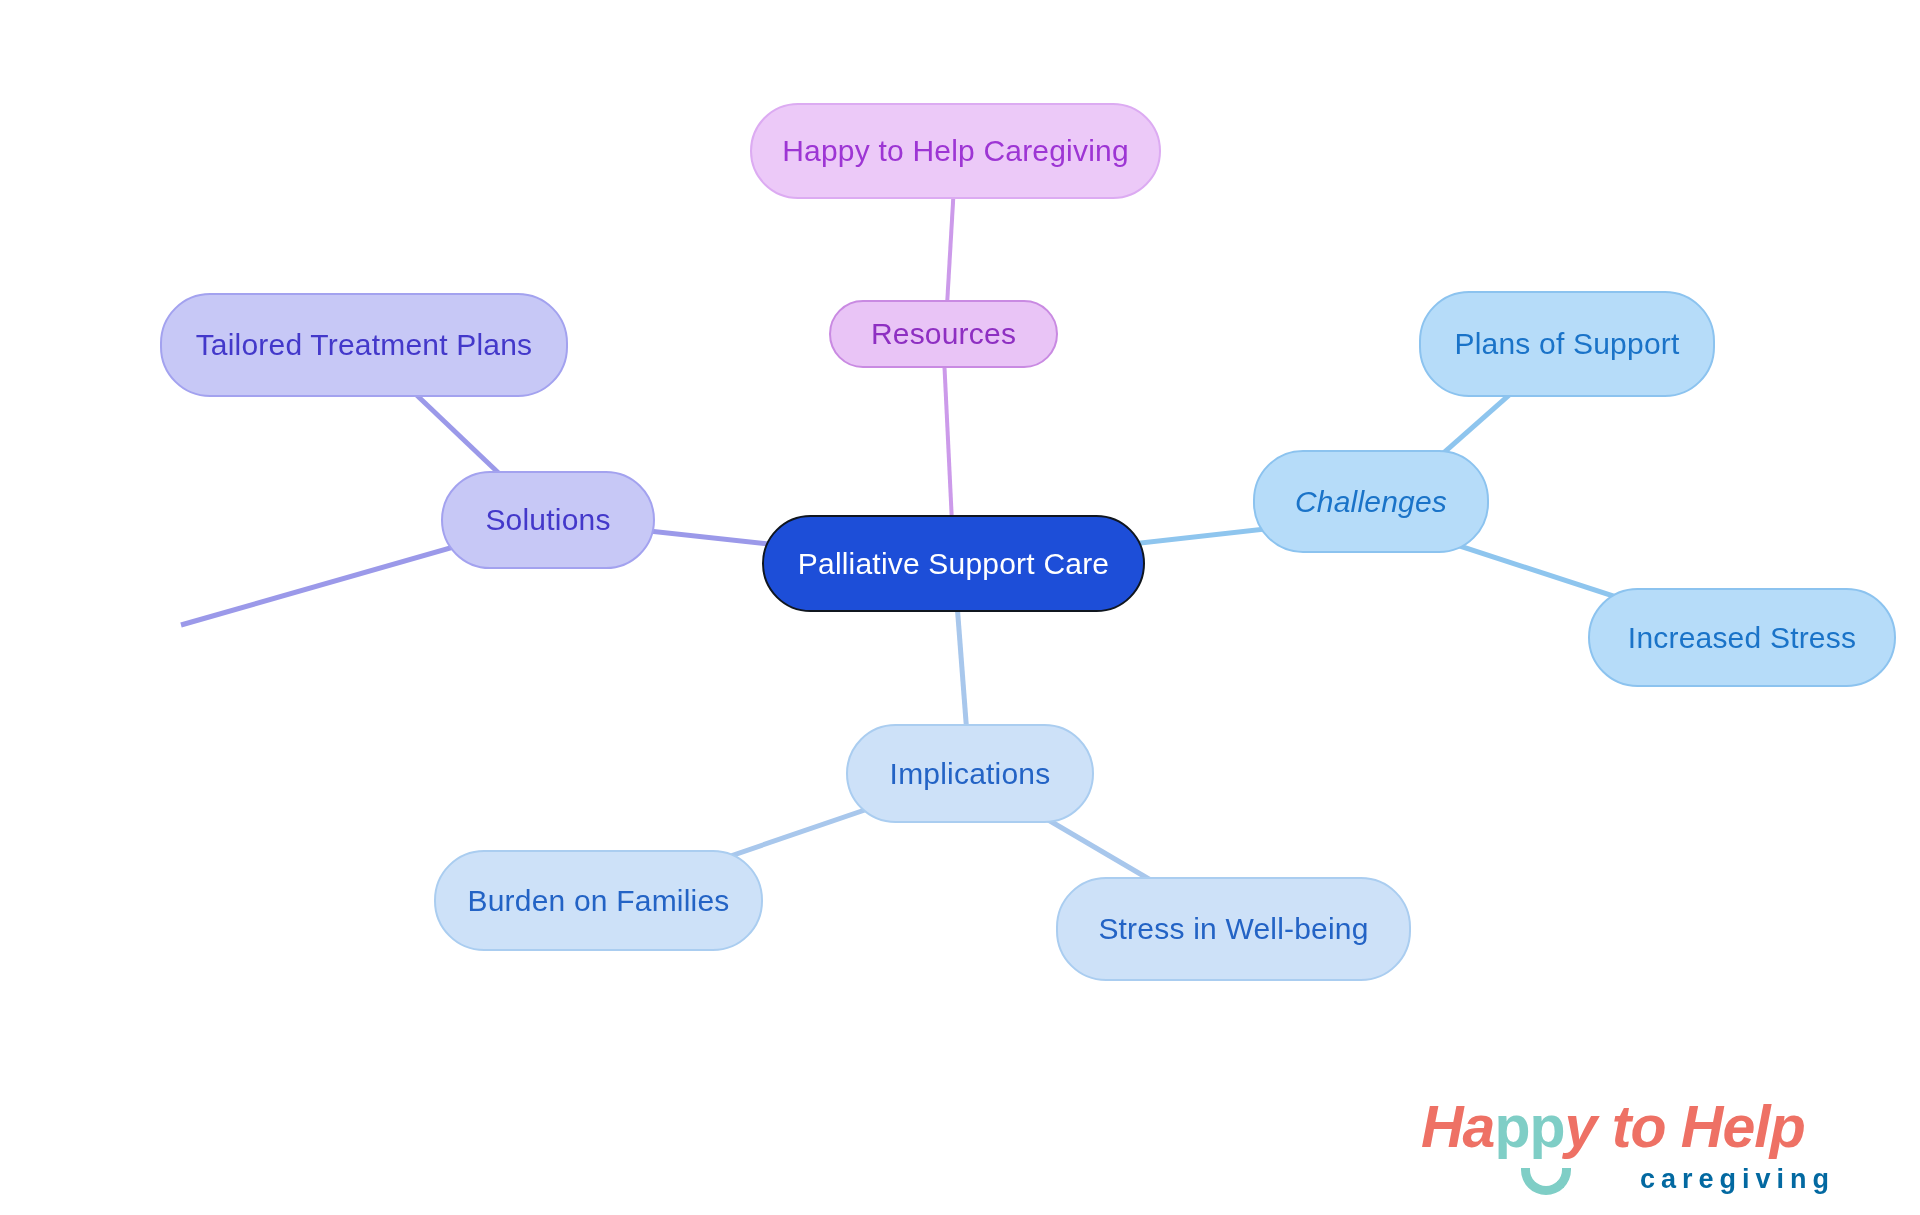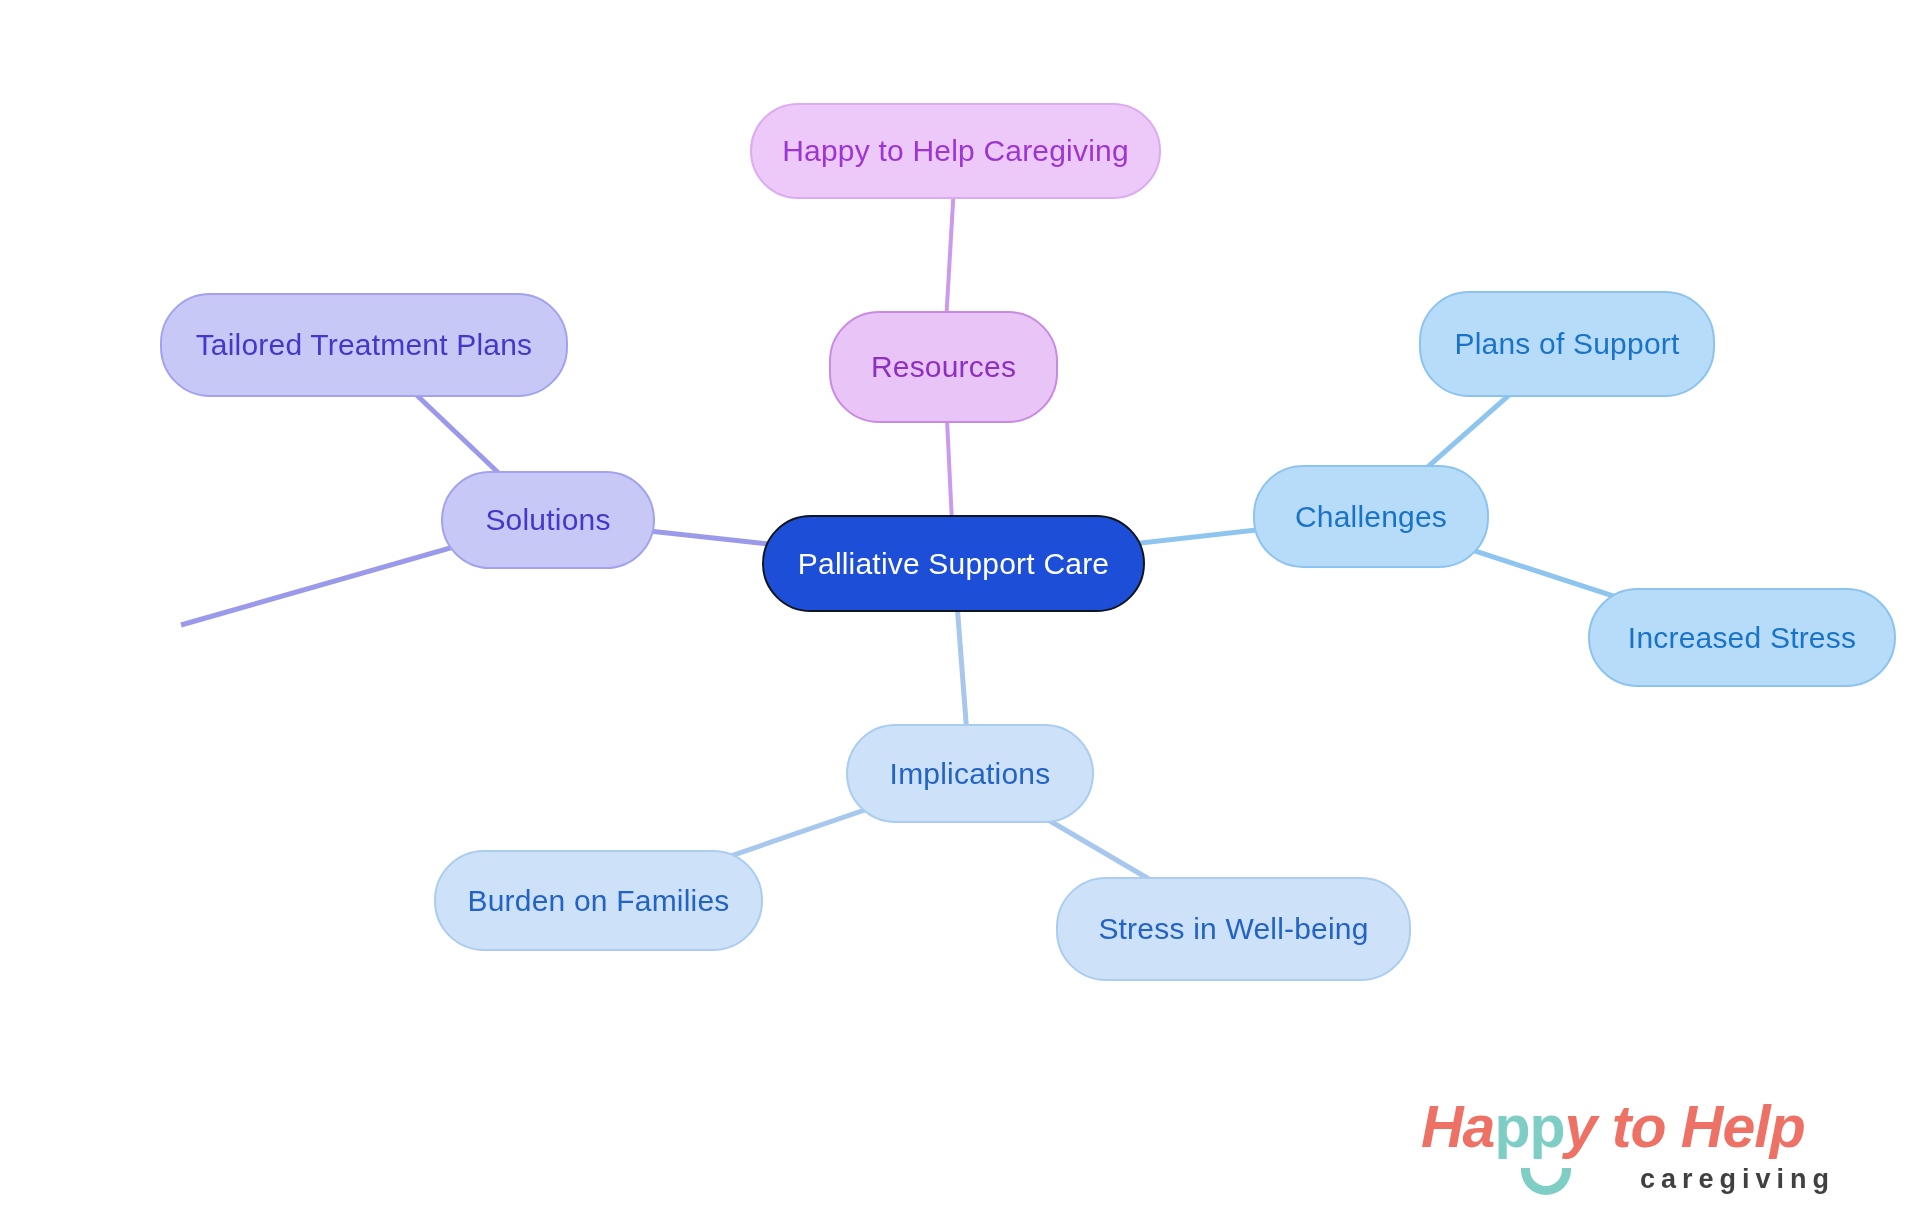--- a/index.html
+++ b/index.html
@@ -20,26 +20,26 @@
     box-sizing:border-box; cursor:default; white-space:nowrap;
   }
   .p-violet      { background:#ecc9f8; border-color:#dcabf2; color:#9d35d4; }
   .p-violet-deep { background:#e9c4f6; border-color:#c98ae2; color:#8e2fc2; }
   .p-peri        { background:#c7c8f6; border-color:#a3a2ef; color:#4338ca; }
   .p-blue        { background:#b6dcf9; border-color:#8cc3ef; color:#1a73c8; }
   .p-lblue       { background:#cde1f8; border-color:#aacdf0; color:#2363c5; }
   .p-dark        { background:#1d4ed8; border-color:#10161f; color:#ffffff; }
 
   .n-title        { left:750px;  top:103px; width:411px; height:96px; }
-  .n-resources    { left:829px;  top:311px; width:229px; height:112px; }
+  .n-resources    { left:829px;  top:300px; width:229px; height:68px; }
   .n-center       { left:762px;  top:515px; width:383px; height:97px; }
   .n-tailored     { left:160px;  top:293px; width:408px; height:104px; }
   .n-solutions    { left:441px;  top:471px; width:214px; height:98px; }
   .n-early        { left:24px;   top:573px; width:313px; height:103px; }
-  .n-challenges   { left:1253px; top:465px; width:236px; height:103px; }
+  .n-challenges   { left:1253px; top:450px; width:236px; height:103px;font-style:italic; }
   .n-lack         { left:1419px; top:291px; width:296px; height:106px; }
   .n-stress       { left:1588px; top:588px; width:308px; height:99px; }
   .n-implications { left:846px;  top:724px; width:248px; height:99px; }
   .n-burden       { left:434px;  top:850px; width:329px; height:101px; }
   .n-decline      { left:1056px; top:877px; width:355px; height:104px; }
 
   
   .logo { position:absolute; left:1421px; top:1098px; width:460px; height:110px; z-index:2; }
   .logo-main {
     font-size:59px; font-weight:bold; letter-spacing:-1px;
@@ -50,21 +50,21 @@
   .logo-smile {
     position:absolute; left:100px; top:70px;
     width:50px; height:27px;
     border:9px solid #7fcec6; border-top:none;
     border-radius:0 0 34px 34px;
     box-sizing:border-box;
   }
   .logo-tagline {
     position:absolute; right:46px; top:66px;
     font-size:27px; font-weight:bold; letter-spacing:6px;
-    color:#404040; white-space:nowrap;
+    color:#0369a1; white-space:nowrap;
   }
 </style>
 </head>
 <body>
 
 <div class="canvas">
 
   <svg class="connectors" width="1920" height="1215" viewBox="0 0 1920 1215">
     <line x1="956" y1="151" x2="944" y2="357" stroke="#cc9aea" stroke-width="4"></line>
     <line x1="944" y1="357" x2="954" y2="564" stroke="#cc9aea" stroke-width="4"></line>

